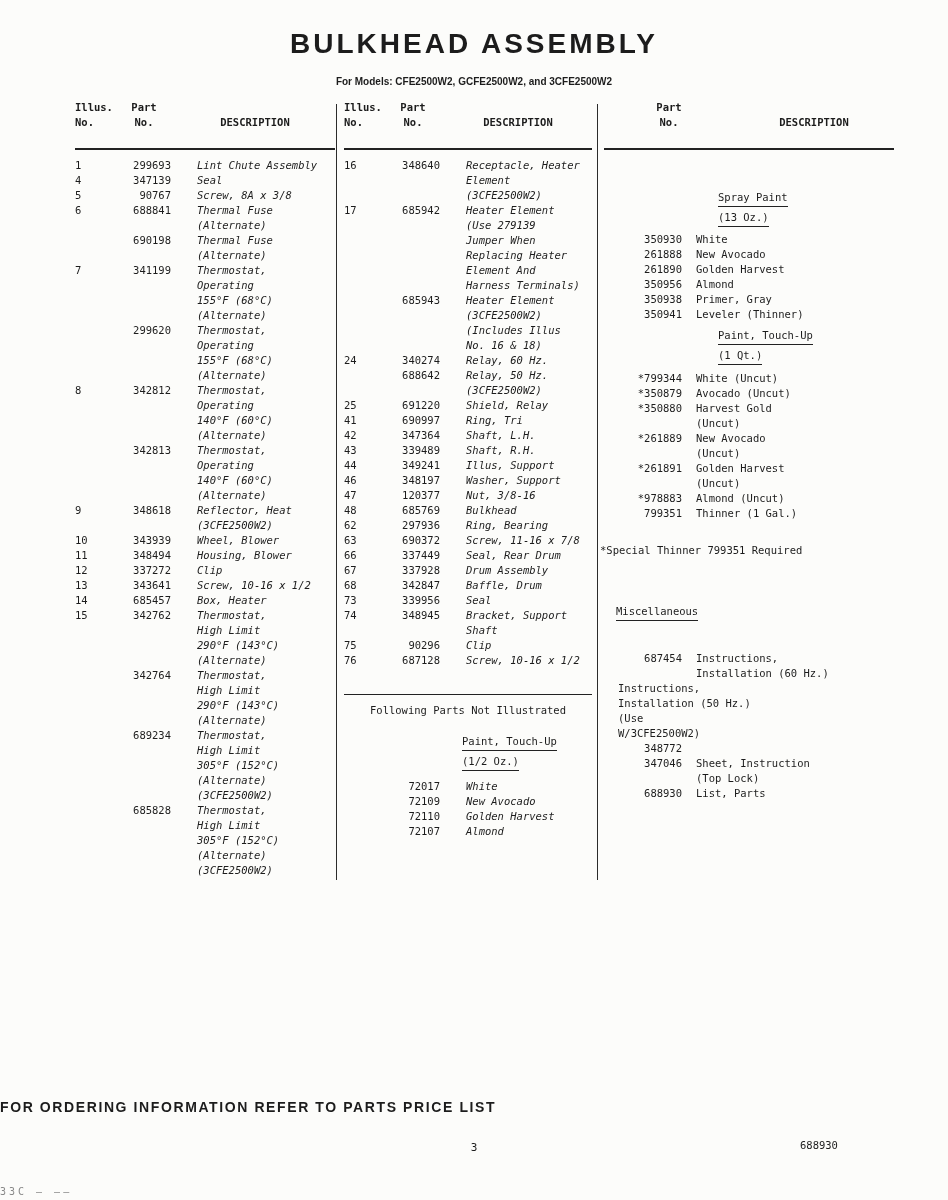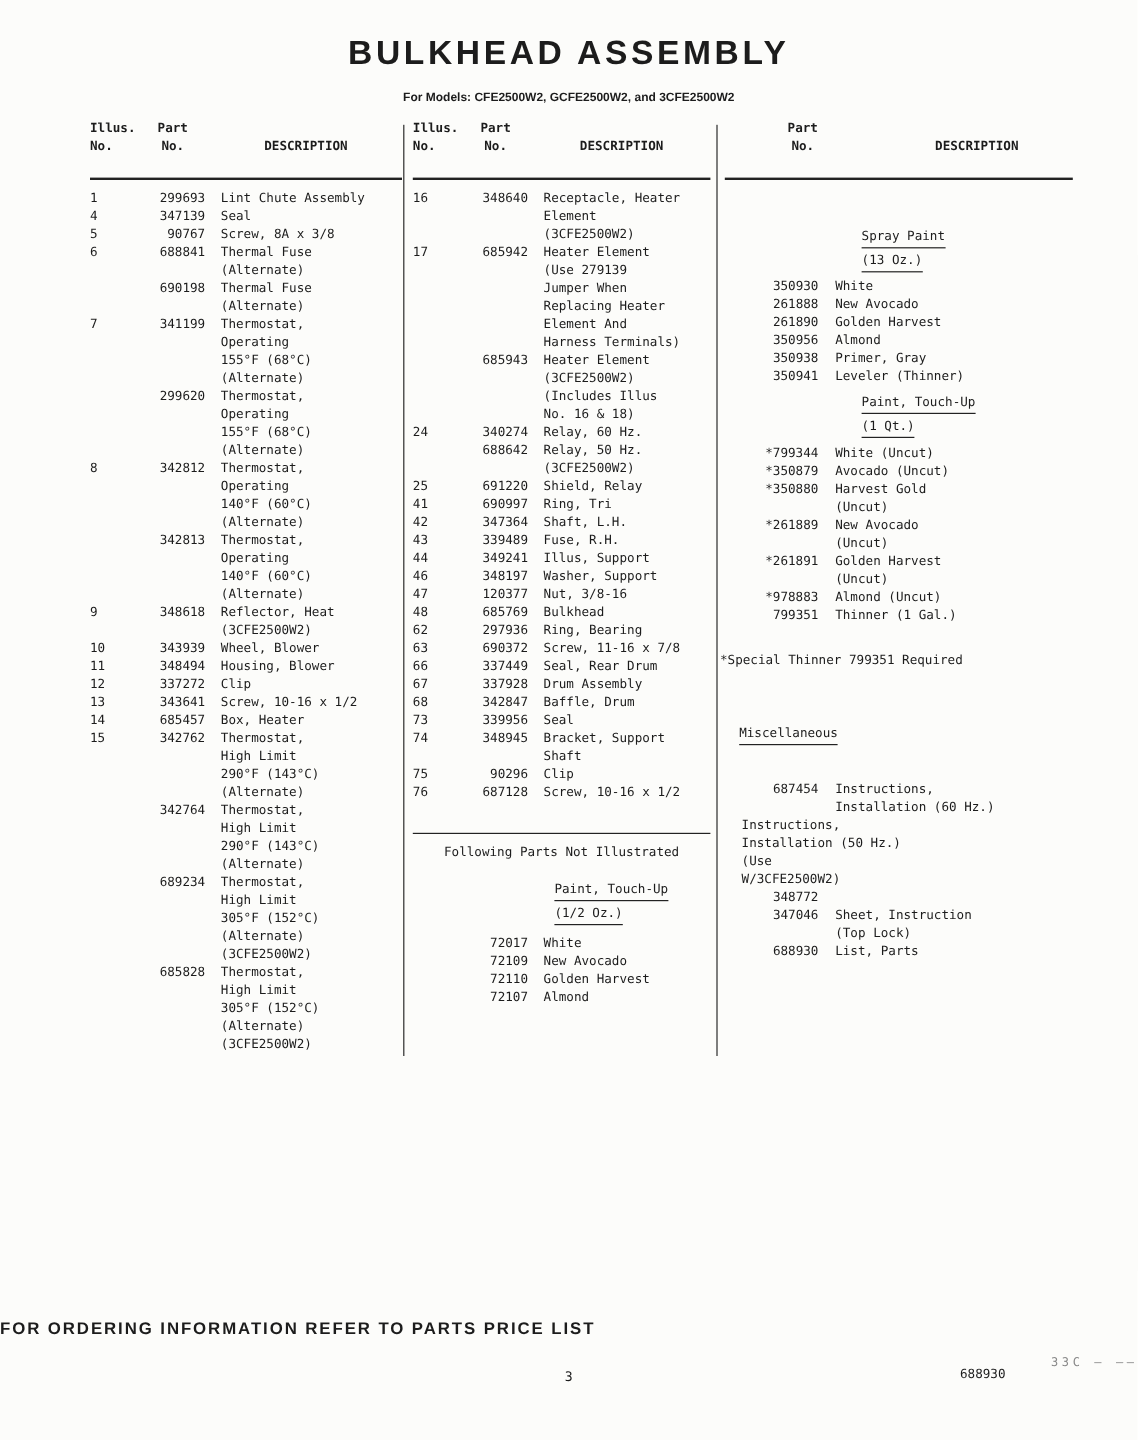--- a/index.html
+++ b/index.html
@@ -30,21 +30,21 @@
   .thead > div { white-space:pre-line; }
   .h-illus { width:38px; }
   .h-part  { width:62px; text-align:center; }
   .h-desc  { flex:1; text-align:center; }
   .h3-part { width:130px; text-align:center; }
   .h3-desc { flex:1; text-align:center; }
 
   .row { display:flex; }
   .c-illus { width:34px; }
   .c-part  { width:62px; text-align:right; }
-  .c-desc  { flex:1; padding-left:13px; white-space:pre-line; }
+  .c-desc  { flex:1; padding-left:26px; white-space:pre-line;font-style:italic; }
 
   .row3 { display:flex; }
   .c3-part { width:78px; text-align:right; }
   .c3-desc { flex:1; padding-left:14px; white-space:pre-line; }
 
   .ul { border-bottom:1px solid #222; padding-bottom:1px; display:inline-block; }
 
   .notillus { margin-top:26px; border-top:1px solid #222; padding-top:8px; text-align:center; }
   .sec2 { margin:16px 0 8px 118px; }
   .sec2 div { margin-bottom:3px; }
@@ -57,21 +57,21 @@
   .misc-rows { margin-top:30px; }
 
   .order-note {
     position:absolute; top:1100px; left:0; right:0; text-align:left;
     font-family:"Liberation Sans", sans-serif; font-weight:bold;
     font-size:14px; letter-spacing:1.6px;
   }
   .page-num { position:absolute; top:1140px; left:0; right:0; text-align:center; font-size:11px; }
   .doc-num  { position:absolute; top:1138px; left:800px; font-size:10.5px; }
   .bottom-frag {
-    position:absolute; top:1128px; left:0; right:0; text-align:right;
+    position:absolute; top:1184px; left:0; right:0; text-align:left;
     color:#888; font-size:10px; letter-spacing:3px;
   }
 </style>
 </head>
 <body>
 
 <div class="page">
 
   <div class="title">BULKHEAD ASSEMBLY</div>
   <div class="subtitle">For Models: CFE2500W2, GCFE2500W2, and 3CFE2500W2</div>
@@ -301,21 +301,21 @@
 
         <div class="row">
           <div class="c-illus">42</div>
           <div class="c-part">347364</div>
           <div class="c-desc">Shaft, L.H.</div>
         </div>
 
         <div class="row">
           <div class="c-illus">43</div>
           <div class="c-part">339489</div>
-          <div class="c-desc">Fuse, R.H.</div>
+          <div class="c-desc">Shaft, R.H.</div>
         </div>
 
         <div class="row">
           <div class="c-illus">44</div>
           <div class="c-part">349241</div>
           <div class="c-desc">Illus, Support</div>
         </div>
 
         <div class="row">
           <div class="c-illus">46</div>

